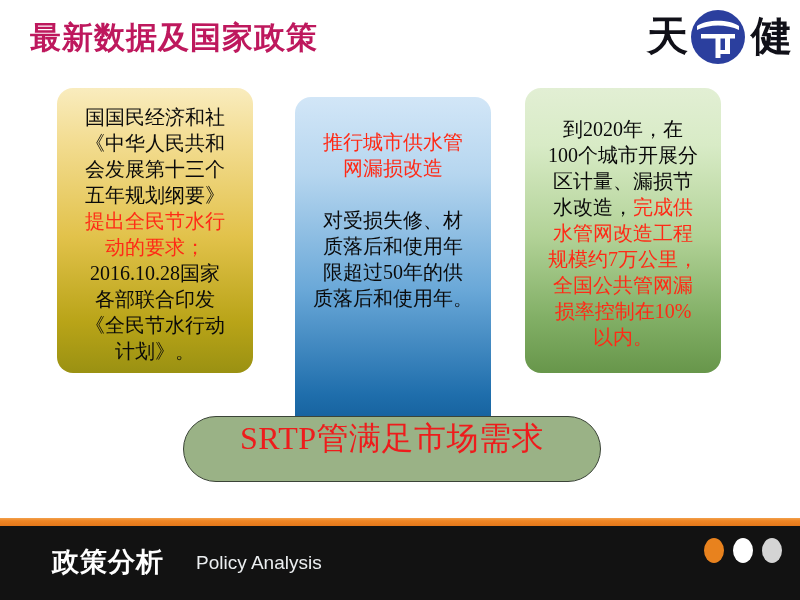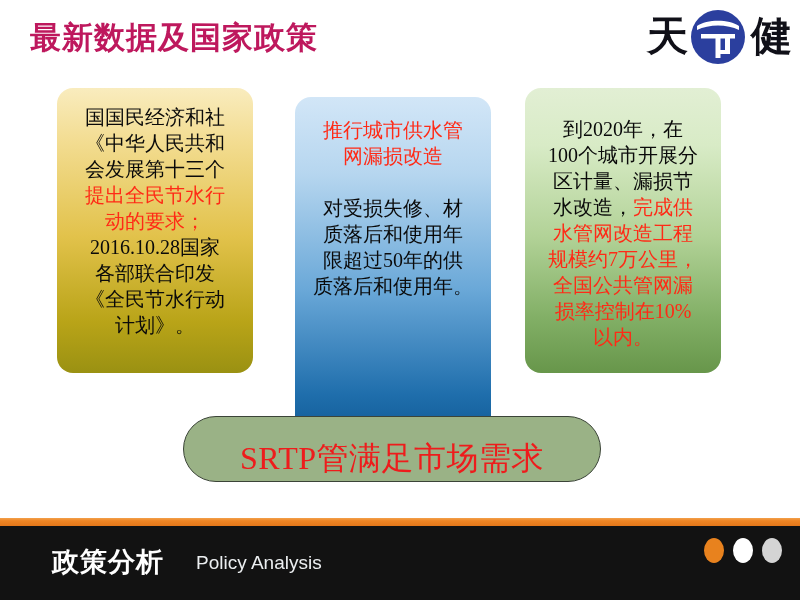--- a/index.html
+++ b/index.html
@@ -81,21 +81,21 @@
     width: 196px; height: 285px;
     font-size: 20px;
     background: linear-gradient(to bottom, #f9ecbe 0%, #f3dd93 18%, #e2c24b 52%, #b9a418 82%, #9a9112 100%);
     padding-top: 16px;
   }
   #card-policy-2 {
     left: 295px; top: 97px;
     width: 196px; height: 350px;
     font-size: 20px;
     background: linear-gradient(to bottom, #d2e6f7 0%, #b6d6ef 22%, #6aa8d8 55%, #1f6eac 85%, #0d558f 100%);
-    padding-top: 20px;
+    padding-top: 32px;
   }
   #card-policy-3 {
     left: 525px; top: 88px;
     width: 196px; height: 285px;
     font-size: 20px;
     background: linear-gradient(to bottom, #e2efd4 0%, #d8ebc6 20%, #b2d297 52%, #83b067 80%, #67964a 100%);
     padding-top: 28px;
   }
   #card-policy-2 .spacer { display:block; height: 26px; }
 
@@ -104,21 +104,21 @@
     position: absolute;
     left: 183px;
     top: 416px;
     width: 418px;
     height: 66px;
     border-radius: 34px;
     background: #9ab286;
     border: 1.5px solid #3b4438;
     box-sizing: border-box;
     display: flex;
-    align-items: flex-end;
+    align-items: flex-start;
     justify-content: center;
   }
   #conclusion-text {
     font-family: "Liberation Serif", "DejaVu Serif", serif;
     font-size: 32px;
     color: #ee1c1c;
     white-space: nowrap;
     letter-spacing: 0.5px;
   }
 
@@ -191,20 +191,21 @@
         <path d="M36 28 L41 28 L41 46 L31 46 L31 42 L36 42 Z" fill="#ffffff"></path>
       </svg>
     </span>
     <span class="logo-glyph right">健</span>
   </div>
 
   <div class="card" id="card-policy-1">
     <span class="ln black">国国民经济和社</span>
     <span class="ln black">《中华人民共和</span>
     <span class="ln black">会发展第十三个</span>
+    <span class="ln black">五年规划纲要》</span>
     <span class="ln red">提出全民节水行</span>
     <span class="ln red">动的要求；</span>
     <span class="ln black">2016.10.28国家</span>
     <span class="ln black">各部联合印发</span>
     <span class="ln black">《全民节水行动</span>
     <span class="ln black">计划》。</span>
   </div>
 
   <div class="card" id="card-policy-2">
     <span class="ln red">推行城市供水管</span>

